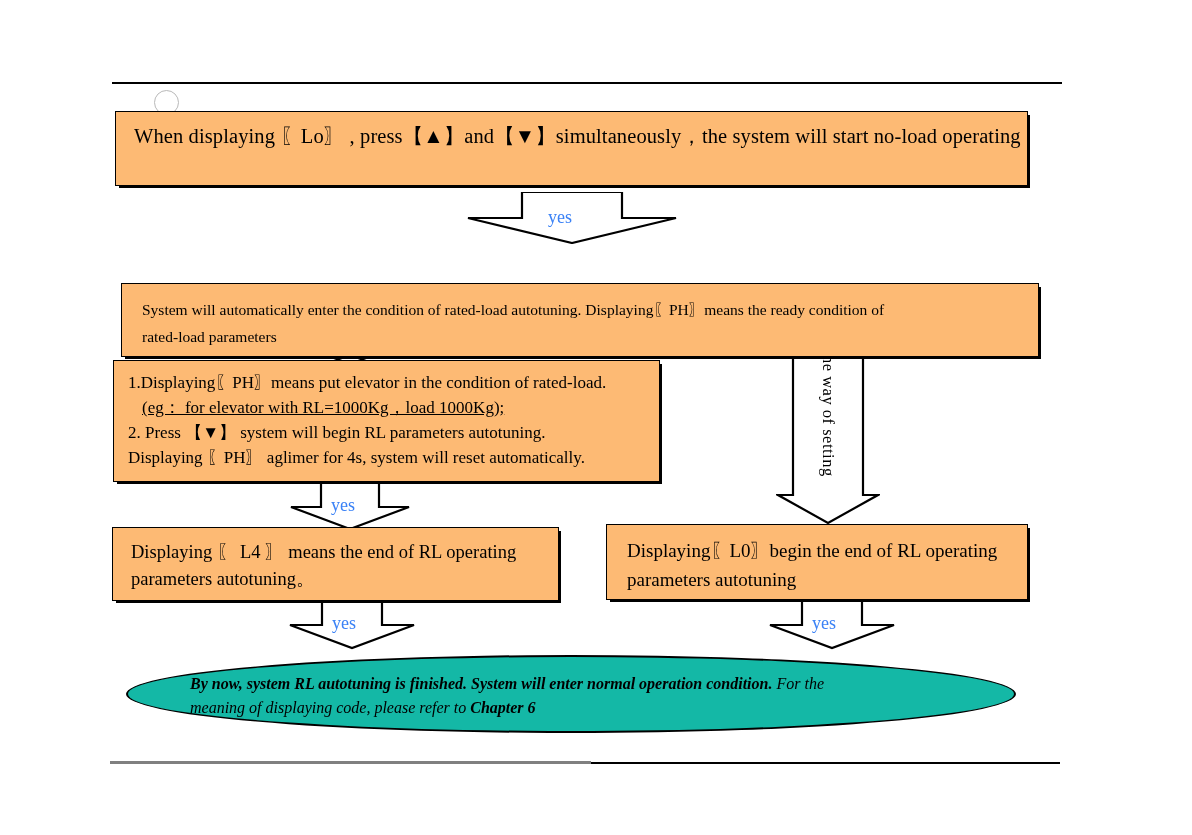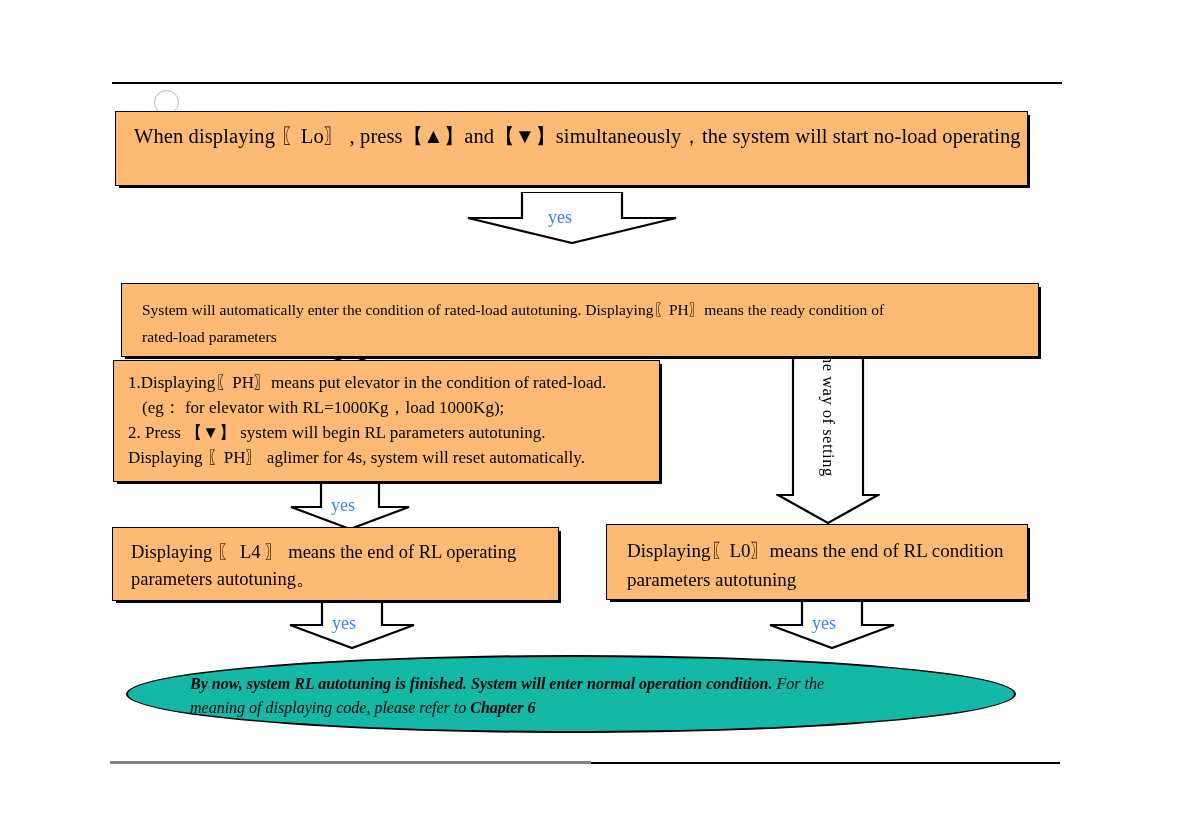--- a/index.html
+++ b/index.html
@@ -90,21 +90,21 @@
   
   #box-steps {
     left: 113px; top: 360px;
     width: 547px; height: 122px;
   }
   #box-steps .box-inner { padding: 9px 14px; }
   #box-steps .ln {
     font-size: 17px;
     line-height: 25px;
   }
-  #box-steps .ln.indent { padding-left: 14px; }
+  #box-steps .ln.indent { padding-left: 14px; text-decoration: underline; }
 
   
   #box-l4 {
     left: 112px; top: 527px;
     width: 447px; height: 74px;
   }
   #box-l4 .box-inner { padding: 11px 18px; }
   #box-l4 .ln {
     font-size: 18.5px;
     line-height: 27px;
@@ -235,21 +235,21 @@
 
   <div class="box" id="box-l4">
     <div class="box-inner">
       <div class="ln">Displaying   〖 L4 〗 means  the  end  of  RL  operating</div>
       <div class="ln">parameters   autotuning。</div>
     </div>
   </div>
 
   <div class="box" id="box-l0">
     <div class="box-inner">
-      <div class="ln">Displaying〖L0〗means the end of RL condition</div>
+      <div class="ln">Displaying〖L0〗begin the end of RL operating</div>
       <div class="ln">parameters  autotuning</div>
     </div>
   </div>
 
   <div class="arrow" id="arrow-4" style="left:288px; top:600px;">
     <svg width="128" height="50" viewBox="0 0 128 50">
       <polygon points="34,0 34,25 2,25 64,48 126,25 94,25 94,0" fill="#ffffff" stroke="#000000" stroke-width="2.2" stroke-linejoin="miter"></polygon>
     </svg>
     <span class="lbl" style="left:44px; top:14px;">yes</span>
   </div>

